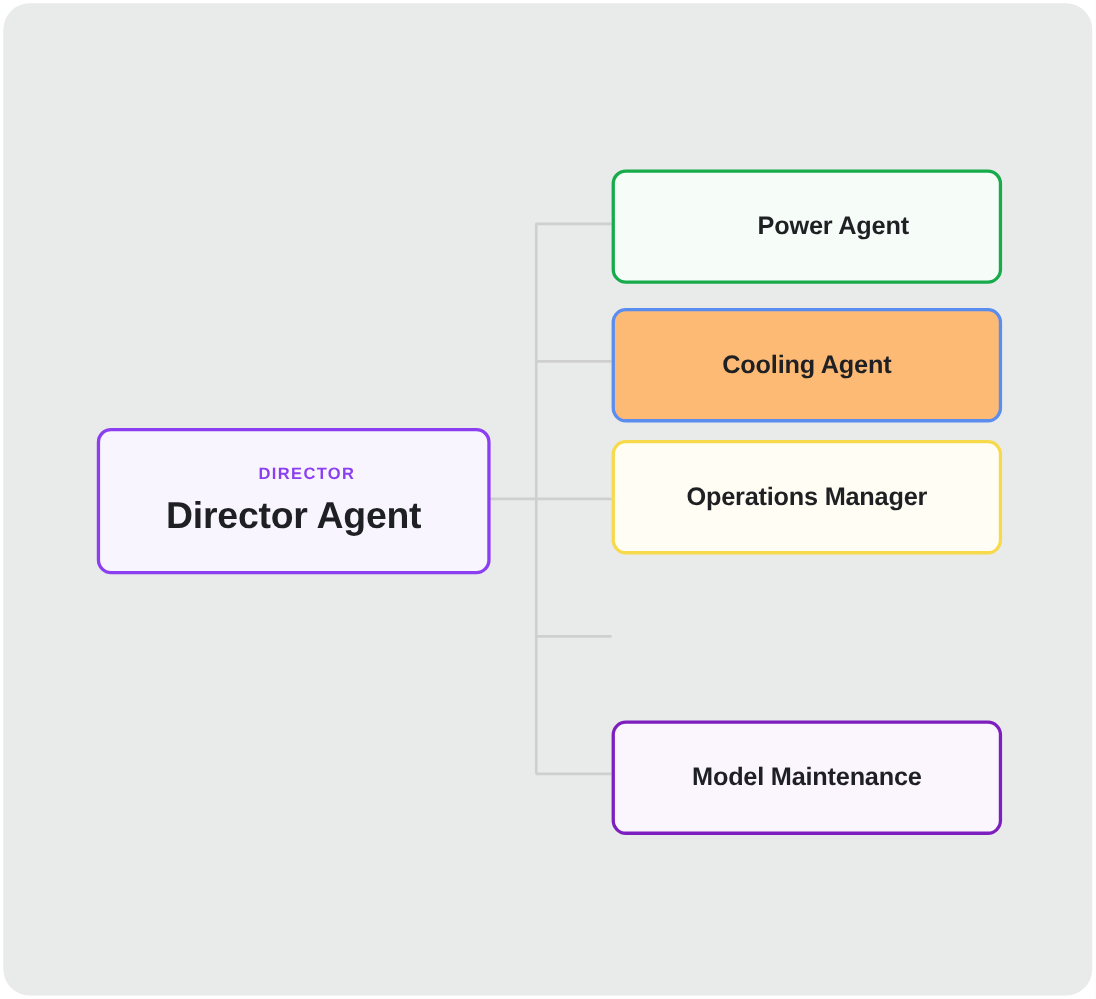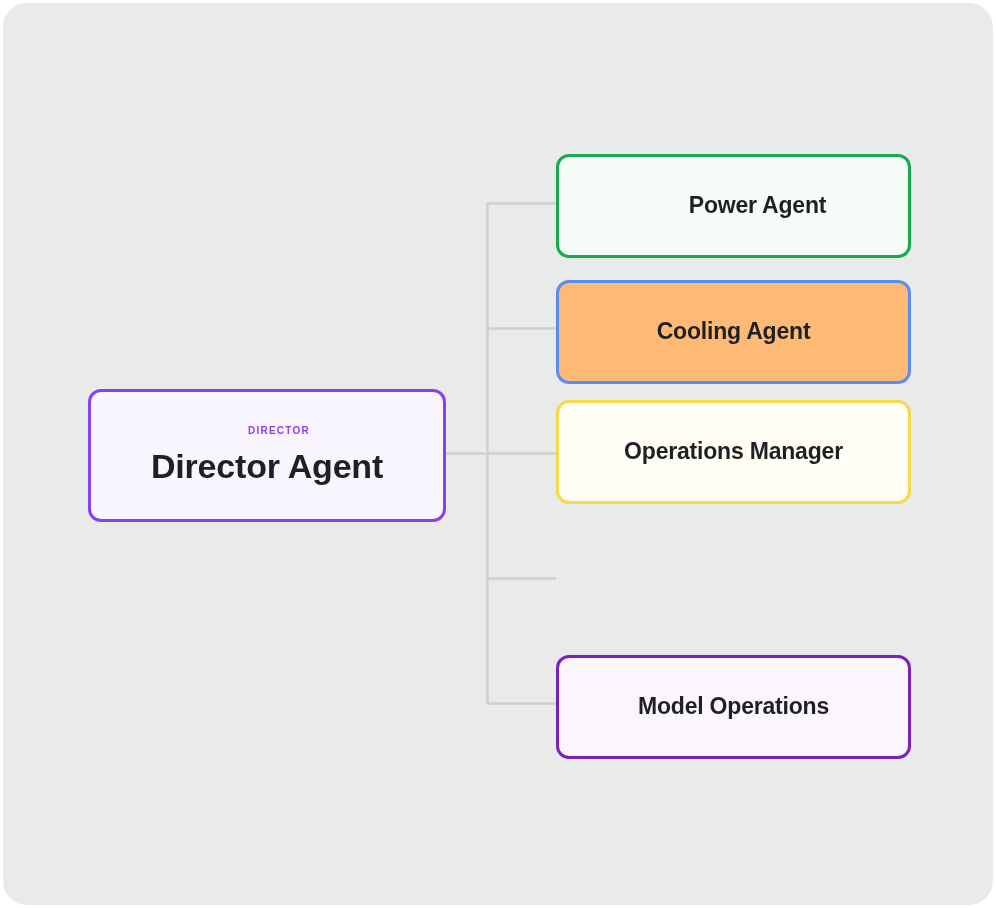--- a/index.html
+++ b/index.html
@@ -62,21 +62,21 @@
   
   #director-node {
     left: 85px;
     top: 386px;
     width: 358px;
     height: 133px;
     border-color: #8b3ff0;
     background: #f9f5ff;
   }
   #director-role {
-    font-size: 10px;
+    font-size: 15px;
     font-weight: bold;
     color: #8b3ff0;
     letter-spacing: 1.25px;
     text-transform: uppercase;
     margin-bottom: 10px;
     margin-left: 24px;
   }
   #director-node .node-title {
     font-size: 34px;
   }
@@ -127,16 +127,16 @@
   <div class="node child-node n-cooling">
     <div class="node-title">Cooling Agent</div>
   </div>
 
   <div class="node child-node n-operations">
     <div class="node-title">Operations Manager</div>
   </div>
 
 
   <div class="node child-node n-governance">
-    <div class="node-title">Model Operations</div>
+    <div class="node-title">Model Maintenance</div>
   </div>
 
 </div>
 
 </body></html>

